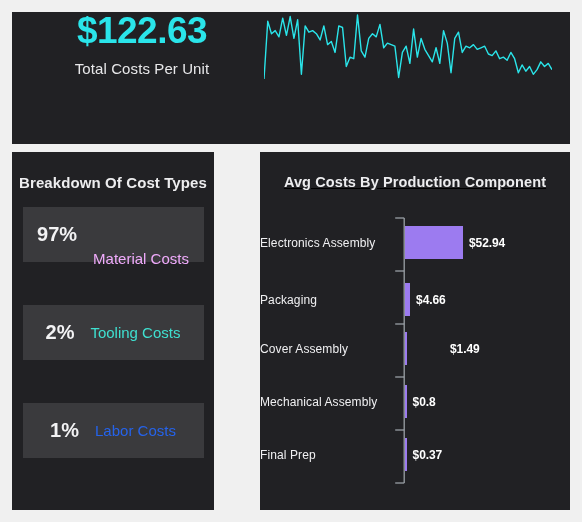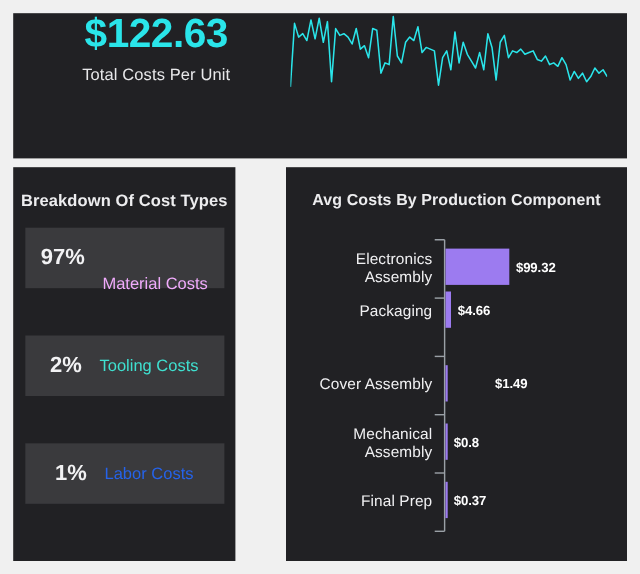--- a/index.html
+++ b/index.html
@@ -60,20 +60,21 @@
     width:202px;height:358px;
     background:#212124;
     box-sizing:border-box;
   }
   .panel-right{
     position:absolute;
     left:260px;top:152px;
     width:310px;height:358px;
     background:#212124;
     box-sizing:border-box;
+    text-decoration:underline;
   }
   .panel-title{
     color:#ededef;
     font-size:15px;
     font-weight:bold;
     text-align:center;
     padding-top:22px;
     letter-spacing:0.1px;
   }
   .panel-title.right{font-size:14.5px;padding-top:22px;}
@@ -117,23 +118,23 @@
     position:absolute;
     left:0;right:0;
     height:53px;
     display:flex;
     align-items:center;
   }
   .cat-label{
     position:absolute;
     left:0;
     width:133px;
-    text-align:right;
+    text-align:left;
     color:#f0f0f2;
-    font-size:14px;
+    font-size:12px;
     letter-spacing:0.1px;
   }
   .bar{
     position:absolute;
     left:145px;
     height:33px;
     background:#9c7bf0;
   }
   .val-label{
     position:absolute;
@@ -187,23 +188,23 @@
           <line x1="135.2" y1="65" x2="144.2" y2="65" stroke="#9aa0a6" stroke-width="1.3"></line>
           <line x1="135.2" y1="118" x2="144.2" y2="118" stroke="#9aa0a6" stroke-width="1.3"></line>
           <line x1="135.2" y1="171" x2="144.2" y2="171" stroke="#9aa0a6" stroke-width="1.3"></line>
           <line x1="135.2" y1="224" x2="144.2" y2="224" stroke="#9aa0a6" stroke-width="1.3"></line>
           <line x1="135.2" y1="277" x2="144.2" y2="277" stroke="#9aa0a6" stroke-width="1.3"></line>
         </svg>
       <div class="bar-rows" id="bar-rows">
           <div class="bar-row" style="top: 10px;">
             <div class="cat-label">Electronics Assembly</div>
             <div class="bar" style="width: 58px; background: rgb(156, 123, 240);"></div>
-            <div class="val-label" style="left: 209px;">$99.32</div>
-          </div>
-          <div class="bar-row" style="top: 49px; padding-left: 48px;">
+            <div class="val-label" style="left: 209px;">$52.94</div>
+          </div>
+          <div class="bar-row" style="top: 67px; padding-left: 48px;">
             <div class="cat-label">Packaging</div>
             <div class="bar" style="width: 5.1054px; background: rgb(156, 123, 240);"></div>
             <div class="val-label" style="left: 156.105px;">$4.66</div>
           </div>
           <div class="bar-row" style="top: 116px;">
             <div class="cat-label">Cover Assembly</div>
             <div class="bar" style="width: 1.63241px; background: rgb(156, 123, 240);"></div>
             <div class="val-label" style="left: 168px; padding-left: 22px;">$1.49</div>
           </div>
           <div class="bar-row" style="top: 169px;">

